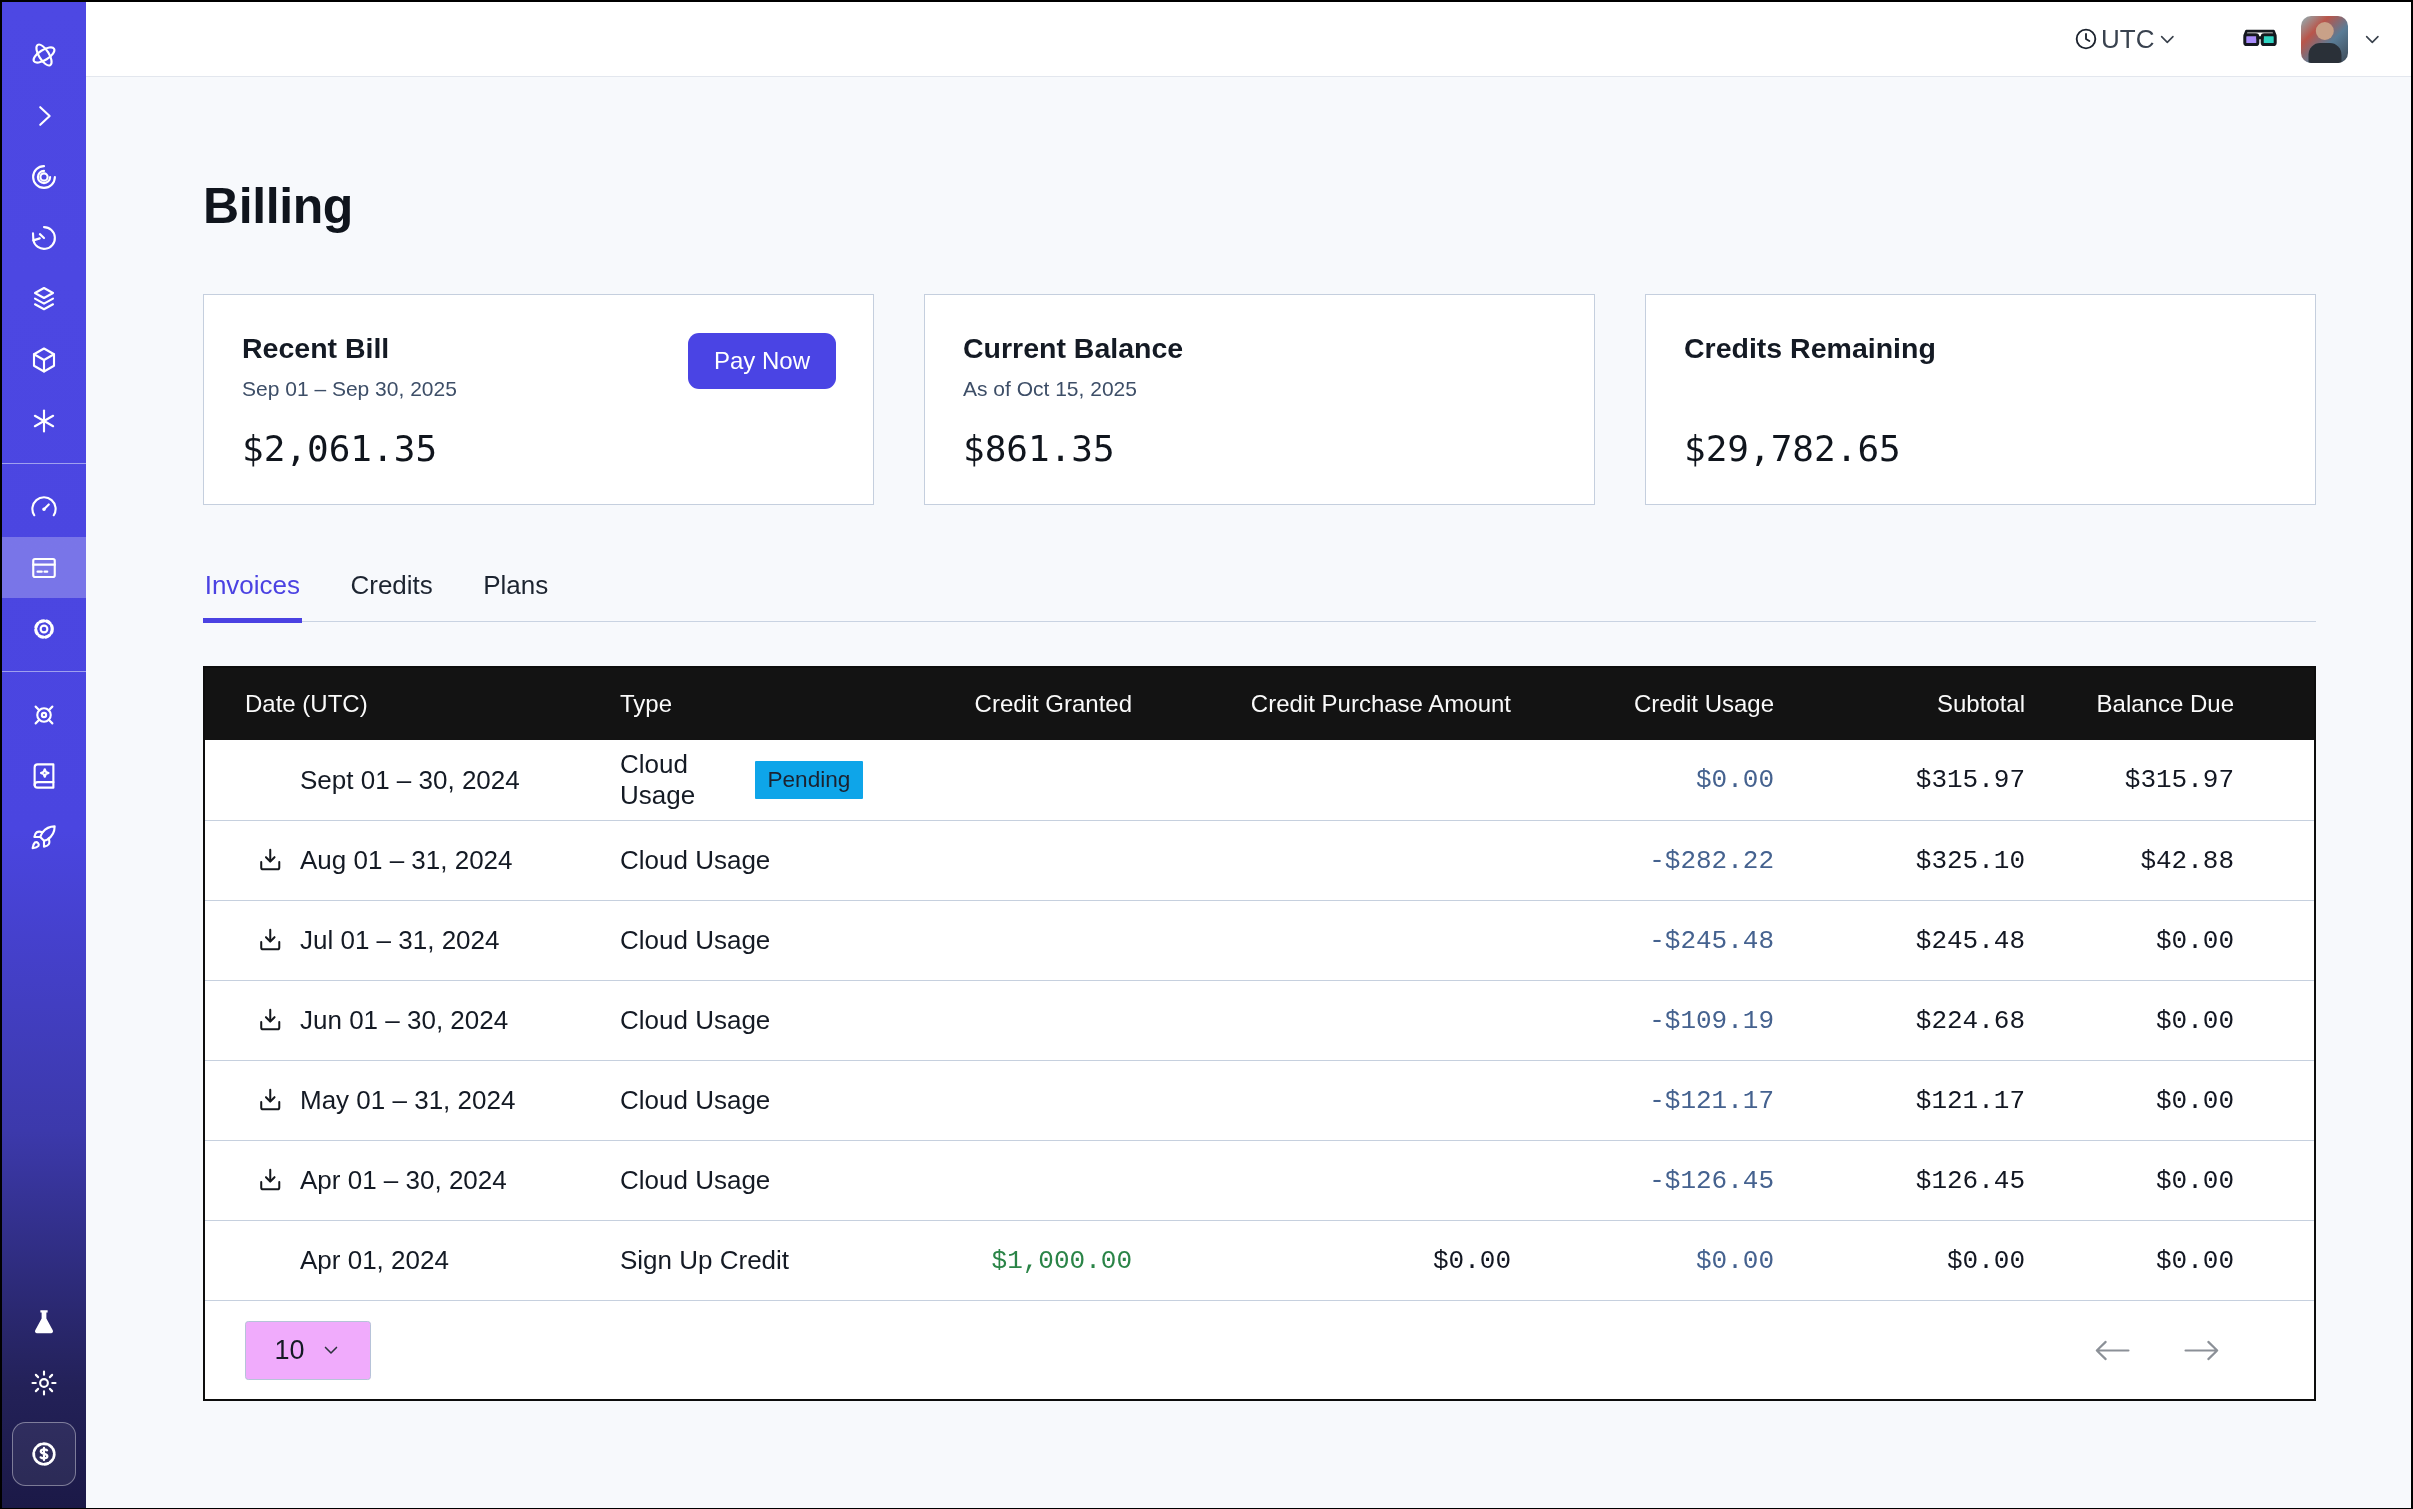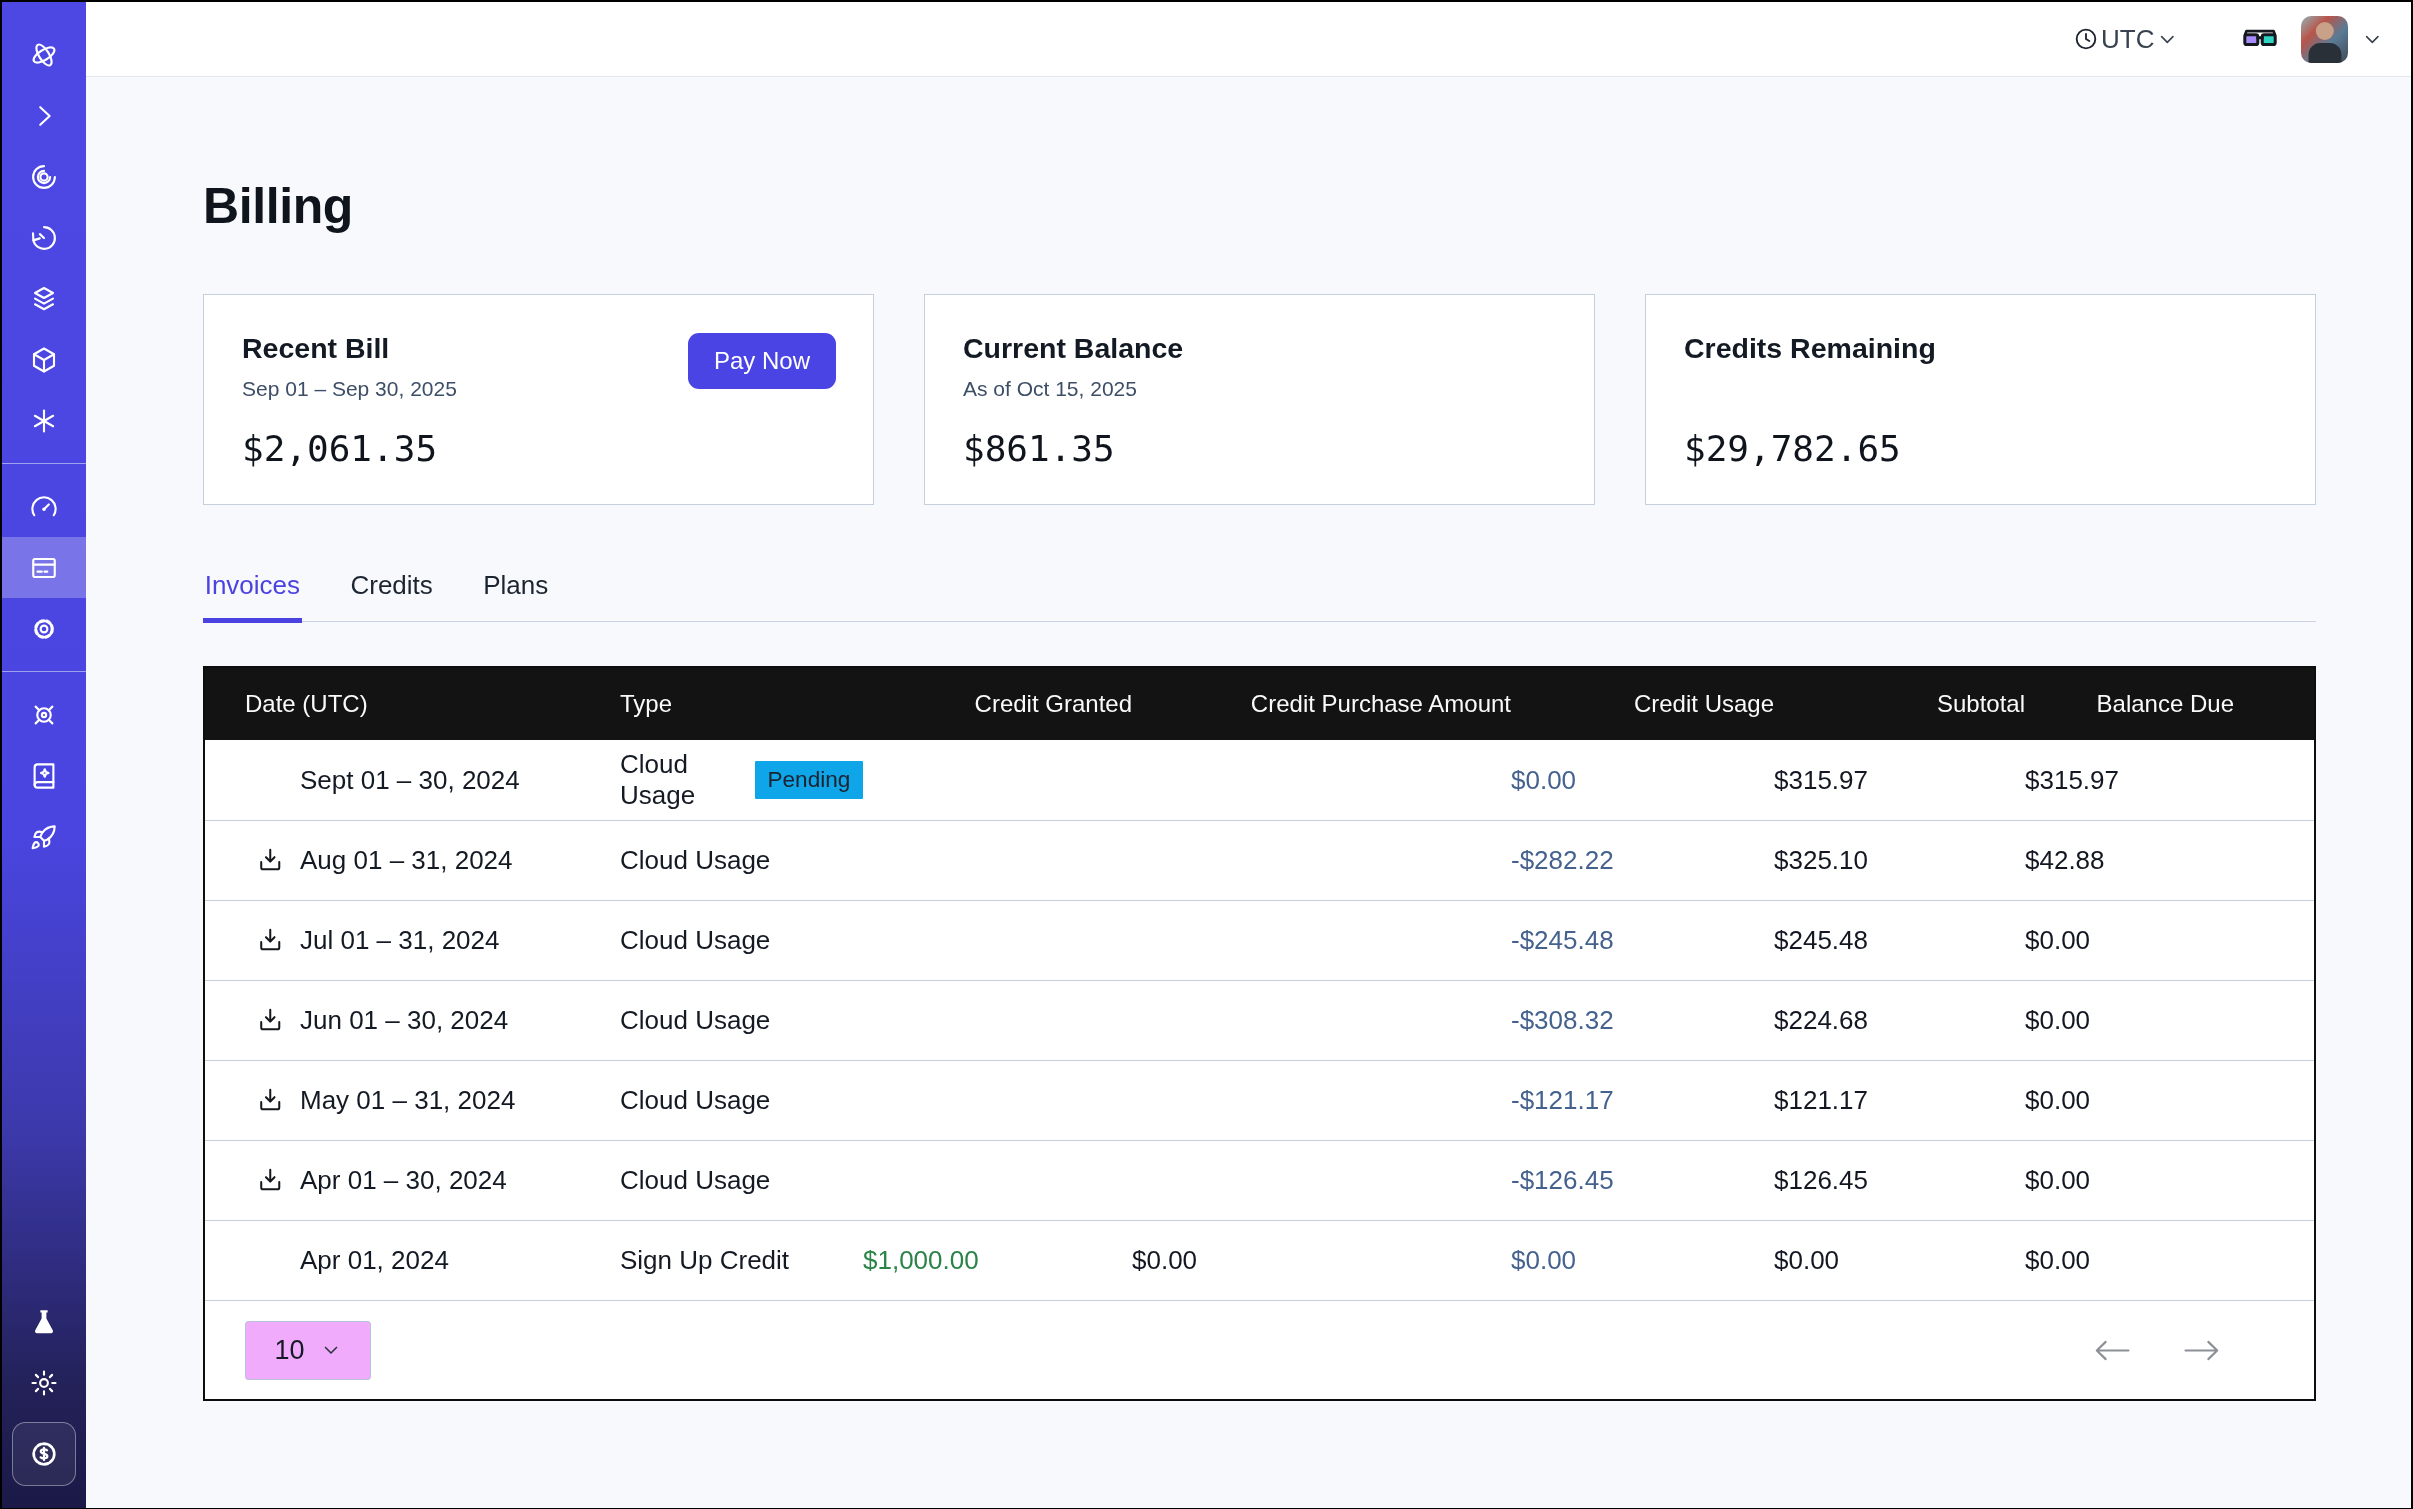--- a/index.html
+++ b/index.html
@@ -64,21 +64,21 @@
   .tab.active { color:#4b42e2; border-bottom-color:#4b42e2; }
 
   
   .invoice-table { margin-top:44px; border:2.5px solid #0d0d0d; background:#fff; }
   .t-head, .t-row, .t-foot { padding:0 80px 0 40px; }
   .t-head, .t-row { display:grid; grid-template-columns:375px 243px 269px 379px 263px 251px 1fr; align-items:center; }
   .t-head { background:#131313; color:#fafafa; height:72px; font-size:24px; }
   .t-head .h-right { text-align:right; }
   .t-row { height:80px; border-top:1.7px solid #c6d0de; font-size:26px; color:#141a24; }
   .t-row:first-of-type { border-top:none; }
-  .cell.money { font-family:Liberation Sans, sans-serif; font-size:26px; color:#131722; }
+  .cell.money { text-align:right; font-family:Liberation Mono, monospace; font-size:26px; color:#131722; }
   .cell.money.usage { color:#45628f; }
   .cell.money.green { color:#2a8447; }
   .c-date { display:flex; align-items:center; }
   .dl-slot { width:55px; display:flex; align-items:center; padding-left:11px; flex:0 0 55px; }
   .dl-slot svg { width:28.5px; height:28.5px; color:#15181d; cursor:pointer; }
   .c-type { display:flex; align-items:center; gap:13.4px; }
   .badge { background:#0ea5e9; color:#1b2230; font-size:22.6px; padding:5.9px 12.6px; border-radius:1px; }
   .t-foot { height:99px; display:flex; align-items:center; justify-content:space-between; border-top:1.7px solid #c6d0de; }
   .page-size { width:126px; height:59px; border:1.7px solid #b6c3d8; border-radius:3.3px; background:#f0abfc;
     display:flex; align-items:center; justify-content:center; gap:15px; font-size:27px; color:#141a24; cursor:pointer; }
@@ -416,21 +416,21 @@
                   </svg>
                 </span>
       <span class="date-text">Jun 01 – 30, 2024</span>
     </div>
     <div class="cell c-type">
       <span>Cloud Usage</span>
 
     </div>
     <div class="cell money c-granted"></div>
     <div class="cell money c-purchase"></div>
-    <div class="cell money usage c-usage">-$308.32</div>
+    <div class="cell money usage c-usage">-$109.19</div>
     <div class="cell money c-subtotal">$224.68</div>
     <div class="cell money c-balance">$0.00</div>
   </div>
 
   <div class="t-row">
     <div class="cell c-date">
       <span class="dl-slot">
                   <svg class="sicon" viewBox="0 0 34 34" width="28.5" height="28.5">
                     <use href="#i-download"></use>
                   </svg>

